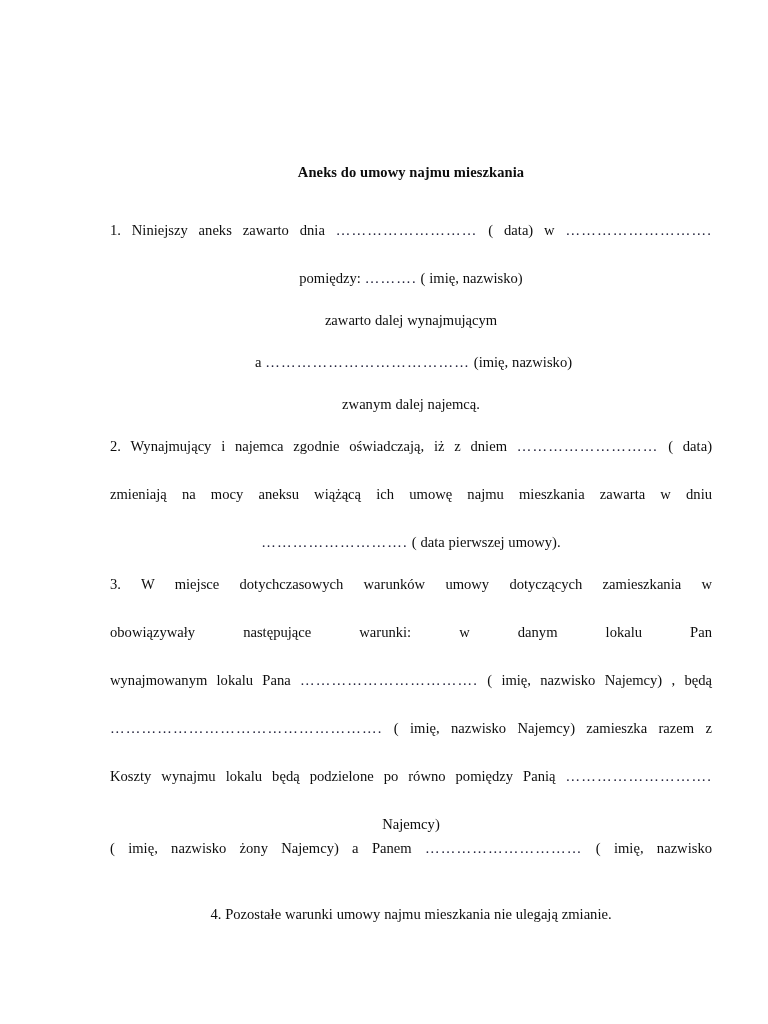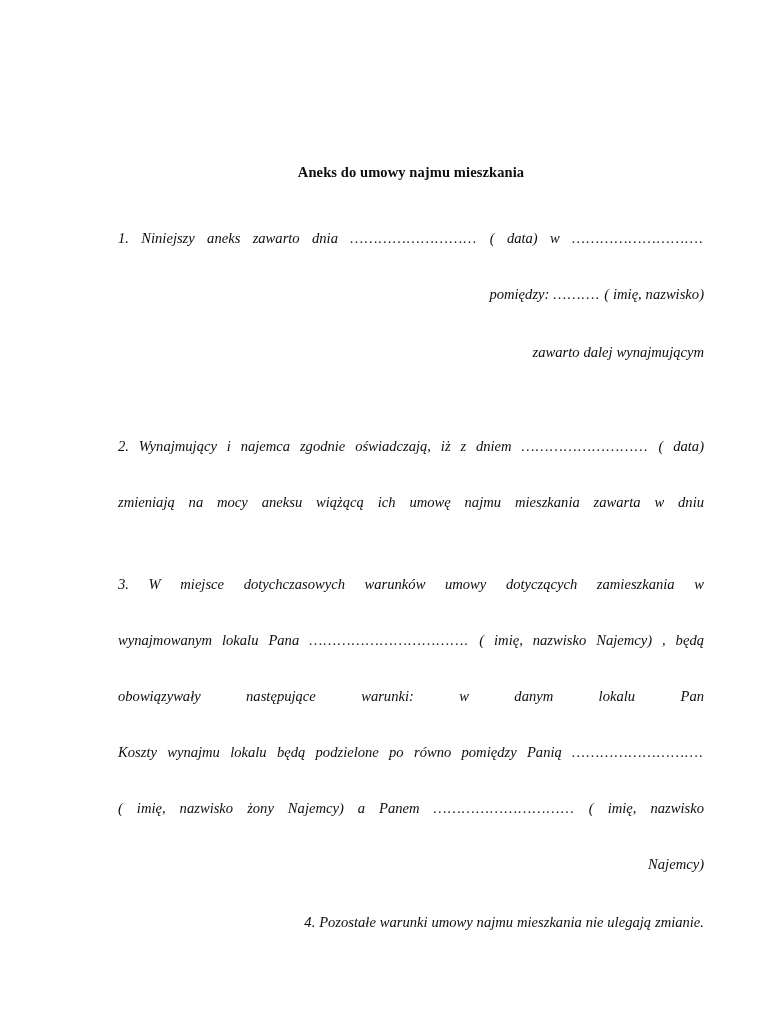--- a/index.html
+++ b/index.html
@@ -40,39 +40,38 @@
     font-weight: bold;
     text-align: center;
     line-height: 24px;
     margin: 0 0 0 0;
     letter-spacing: 0.1px;
   }
 
   .para {
     font-size: 14.6px;
     line-height: 24px;
-    margin: 8px;
+    margin: 0;
     text-align: justify;
     text-justify: inter-word;
     word-spacing: 0.2px;
-    font-style: italic;
   }
 
   
   .para.justify-all {
     text-align: justify;
   }
   .para.justify-all::after {
     content: "";
     display: inline-block;
     width: 100%;
   }
 
   .para.plain {
-    text-align: right;
+    text-align: center;
   }
 
   
   .gap-title   { height: 34px; }
   .gap-para    { height: 18px; }
   .gap-sig     { height: 20px; }
 
   
   .dots {
     font-size: 14.6px;
@@ -100,45 +99,55 @@
     <p class="para plain">
       <span>pomiędzy: </span><span class="dots">……….</span><span>  ( imię, nazwisko)</span>
     </p>
 
     <div class="gap-para"></div>
 
     <p class="para plain">zawarto dalej wynajmującym</p>
 
     <div class="gap-para"></div>
 
+    <p class="para plain indent-a">
+      <span> a </span><span class="dots">…………………………………</span><span>  (imię, nazwisko)</span>
+    </p>
 
     <div class="gap-para"></div>
 
+    <p class="para plain">zwanym dalej najemcą.</p>
 
     <div class="gap-para"></div>
 
     <p class="para justify-all">
       <span>2.  Wynajmujący  i  najemca  zgodnie  oświadczają,  iż  z  dniem </span><span class="dots">………………………</span><span>  ( data)</span>
     </p>
     <p class="para justify-all">zmieniają  na  mocy  aneksu  wiążącą  ich  umowę  najmu  mieszkania  zawarta  w    dniu</p>
+    <p class="para plain">
+      <span class="dots">……………………….</span><span> ( data pierwszej umowy).</span>
+    </p>
 
     <div class="gap-para"></div>
 
     <p class="para justify-all">3.    W    miejsce    dotychczasowych    warunków    umowy    dotyczących    zamieszkania    w</p>
+    <p class="para justify-all">obowiązywały            następujące            warunki:            w            danym            lokalu            Pan</p>
     <p class="para justify-all">
       <span>wynajmowanym  lokalu  Pana </span><span class="dots">…………………………….</span><span>  ( imię, nazwisko Najemcy) ,  będą</span>
     </p>
-    <p class="para justify-all">obowiązywały            następujące            warunki:            w            danym            lokalu            Pan</p>
+    <p class="para justify-all">
+      <span class="dots">…………………………………………….</span><span>  ( imię, nazwisko Najemcy) zamieszka razem z</span>
+    </p>
     <p class="para justify-all">
       <span>Koszty  wynajmu  lokalu  będą  podzielone  po  równo  pomiędzy  Panią </span><span class="dots">……………………….</span>
     </p>
+    <p class="para plain">Najemcy)</p>
     <p class="para justify-all">
       <span>(  imię,  nazwisko  żony  Najemcy)        a  Panem </span><span class="dots">…………………………</span><span>  (  imię,  nazwisko</span>
     </p>
-    <p class="para plain">Najemcy)</p>
 
     <div class="gap-para"></div>
 
     <p class="para plain">4. Pozostałe warunki umowy najmu mieszkania  nie ulegają zmianie.</p>
 
     <div class="gap-para"></div>
 
 
     <div class="gap-sig"></div>
 

